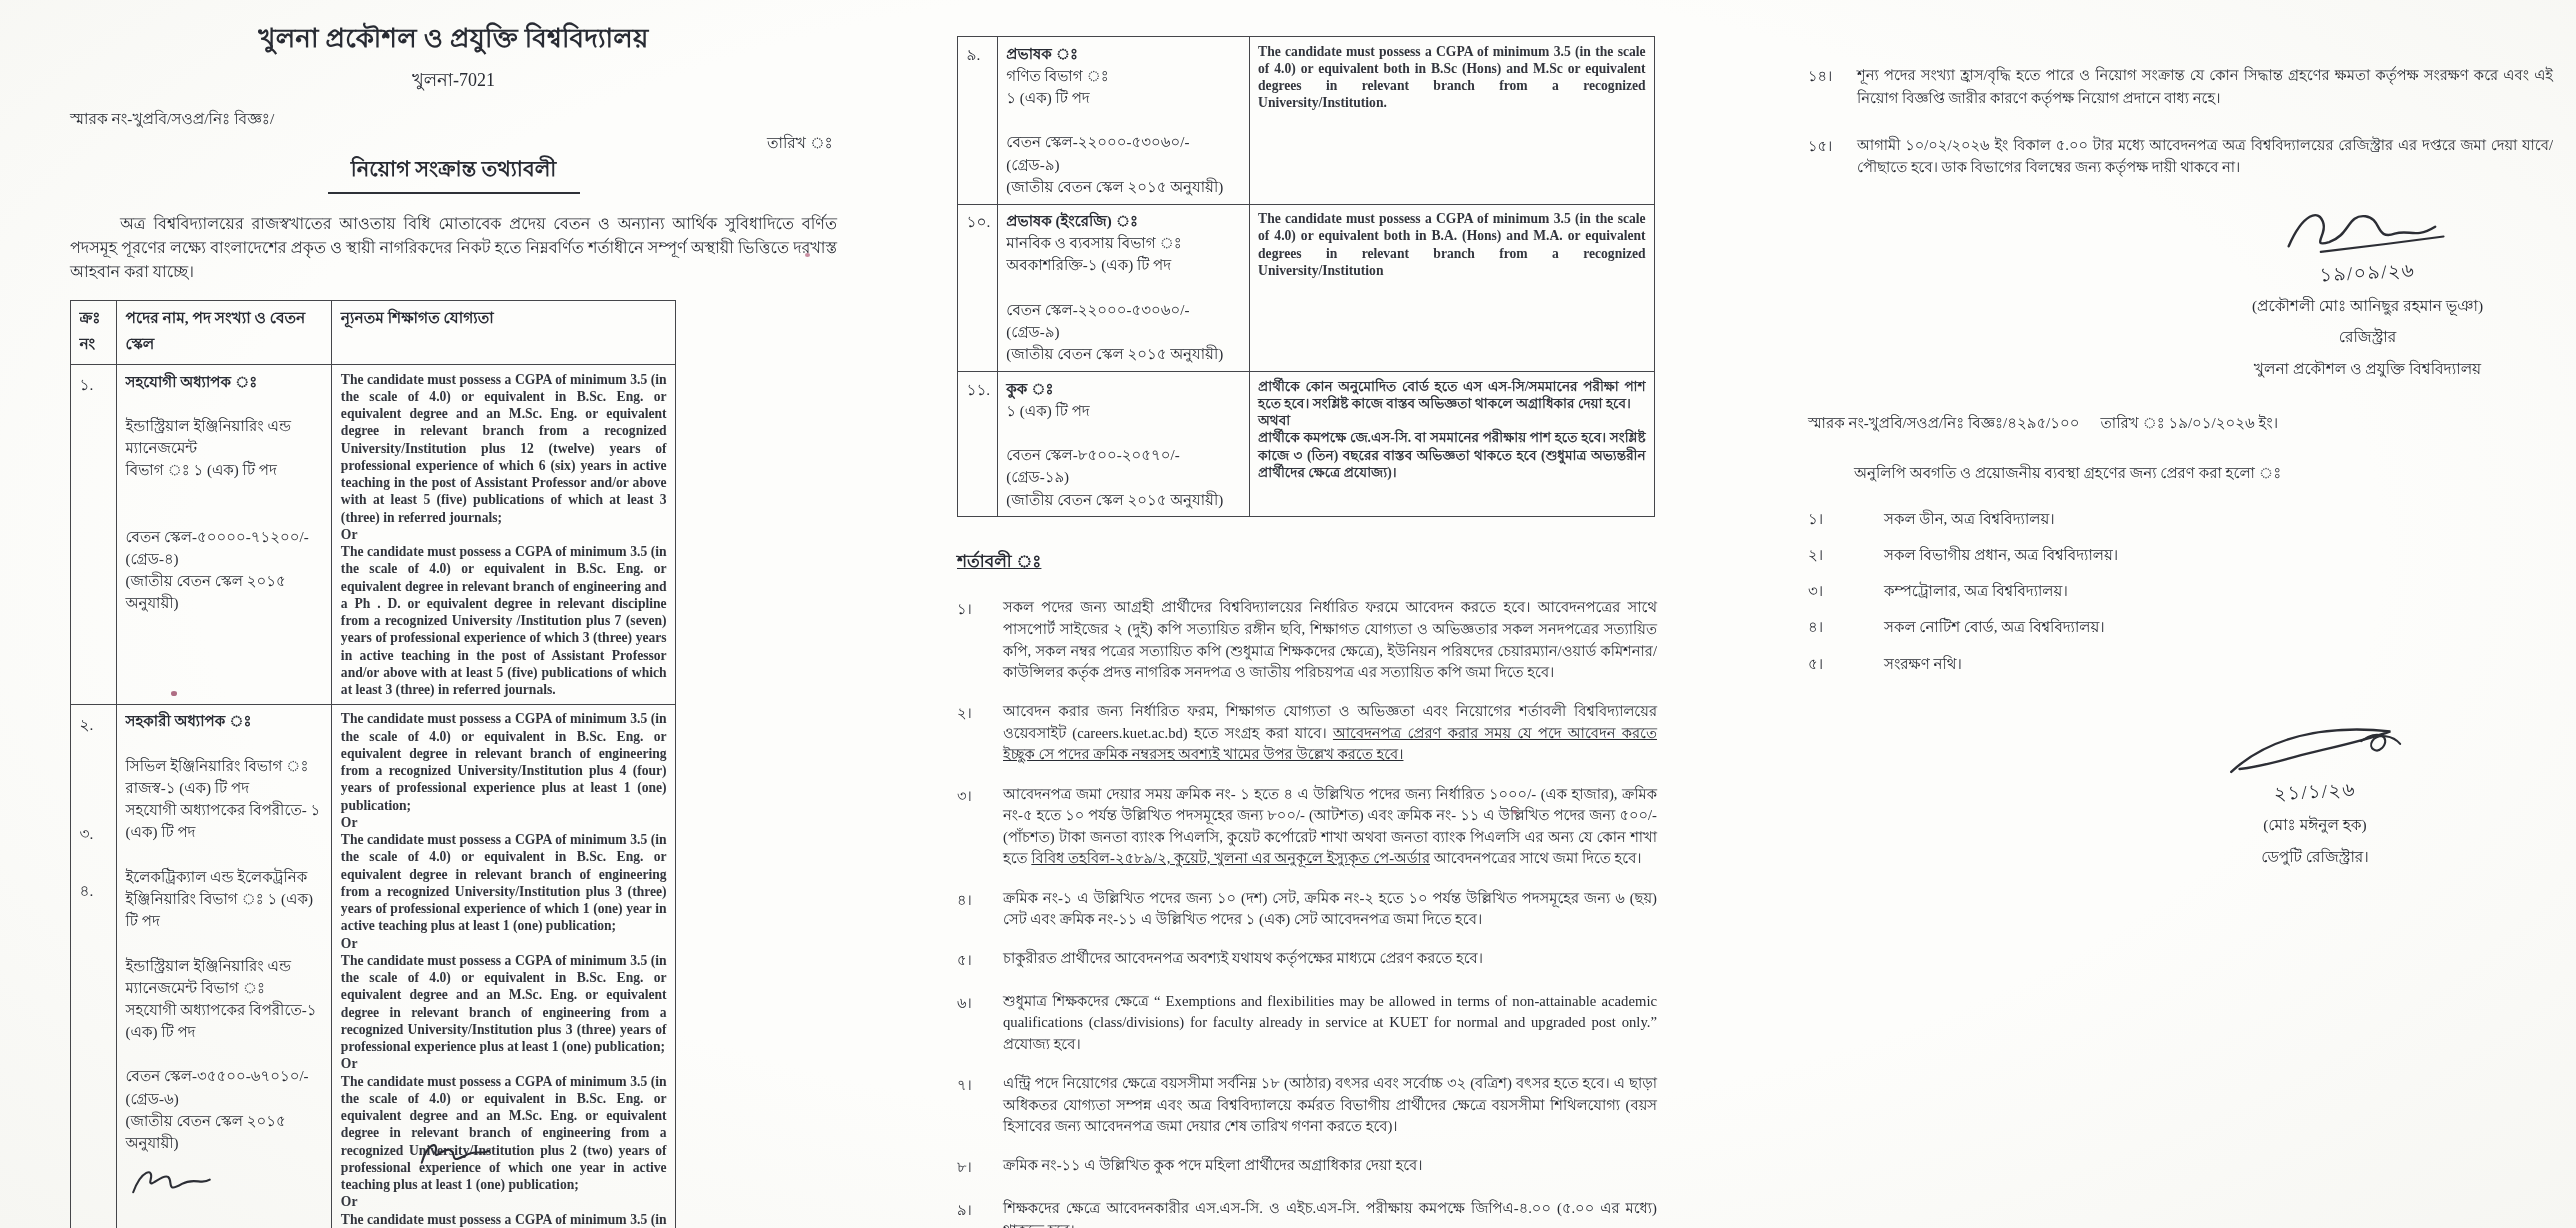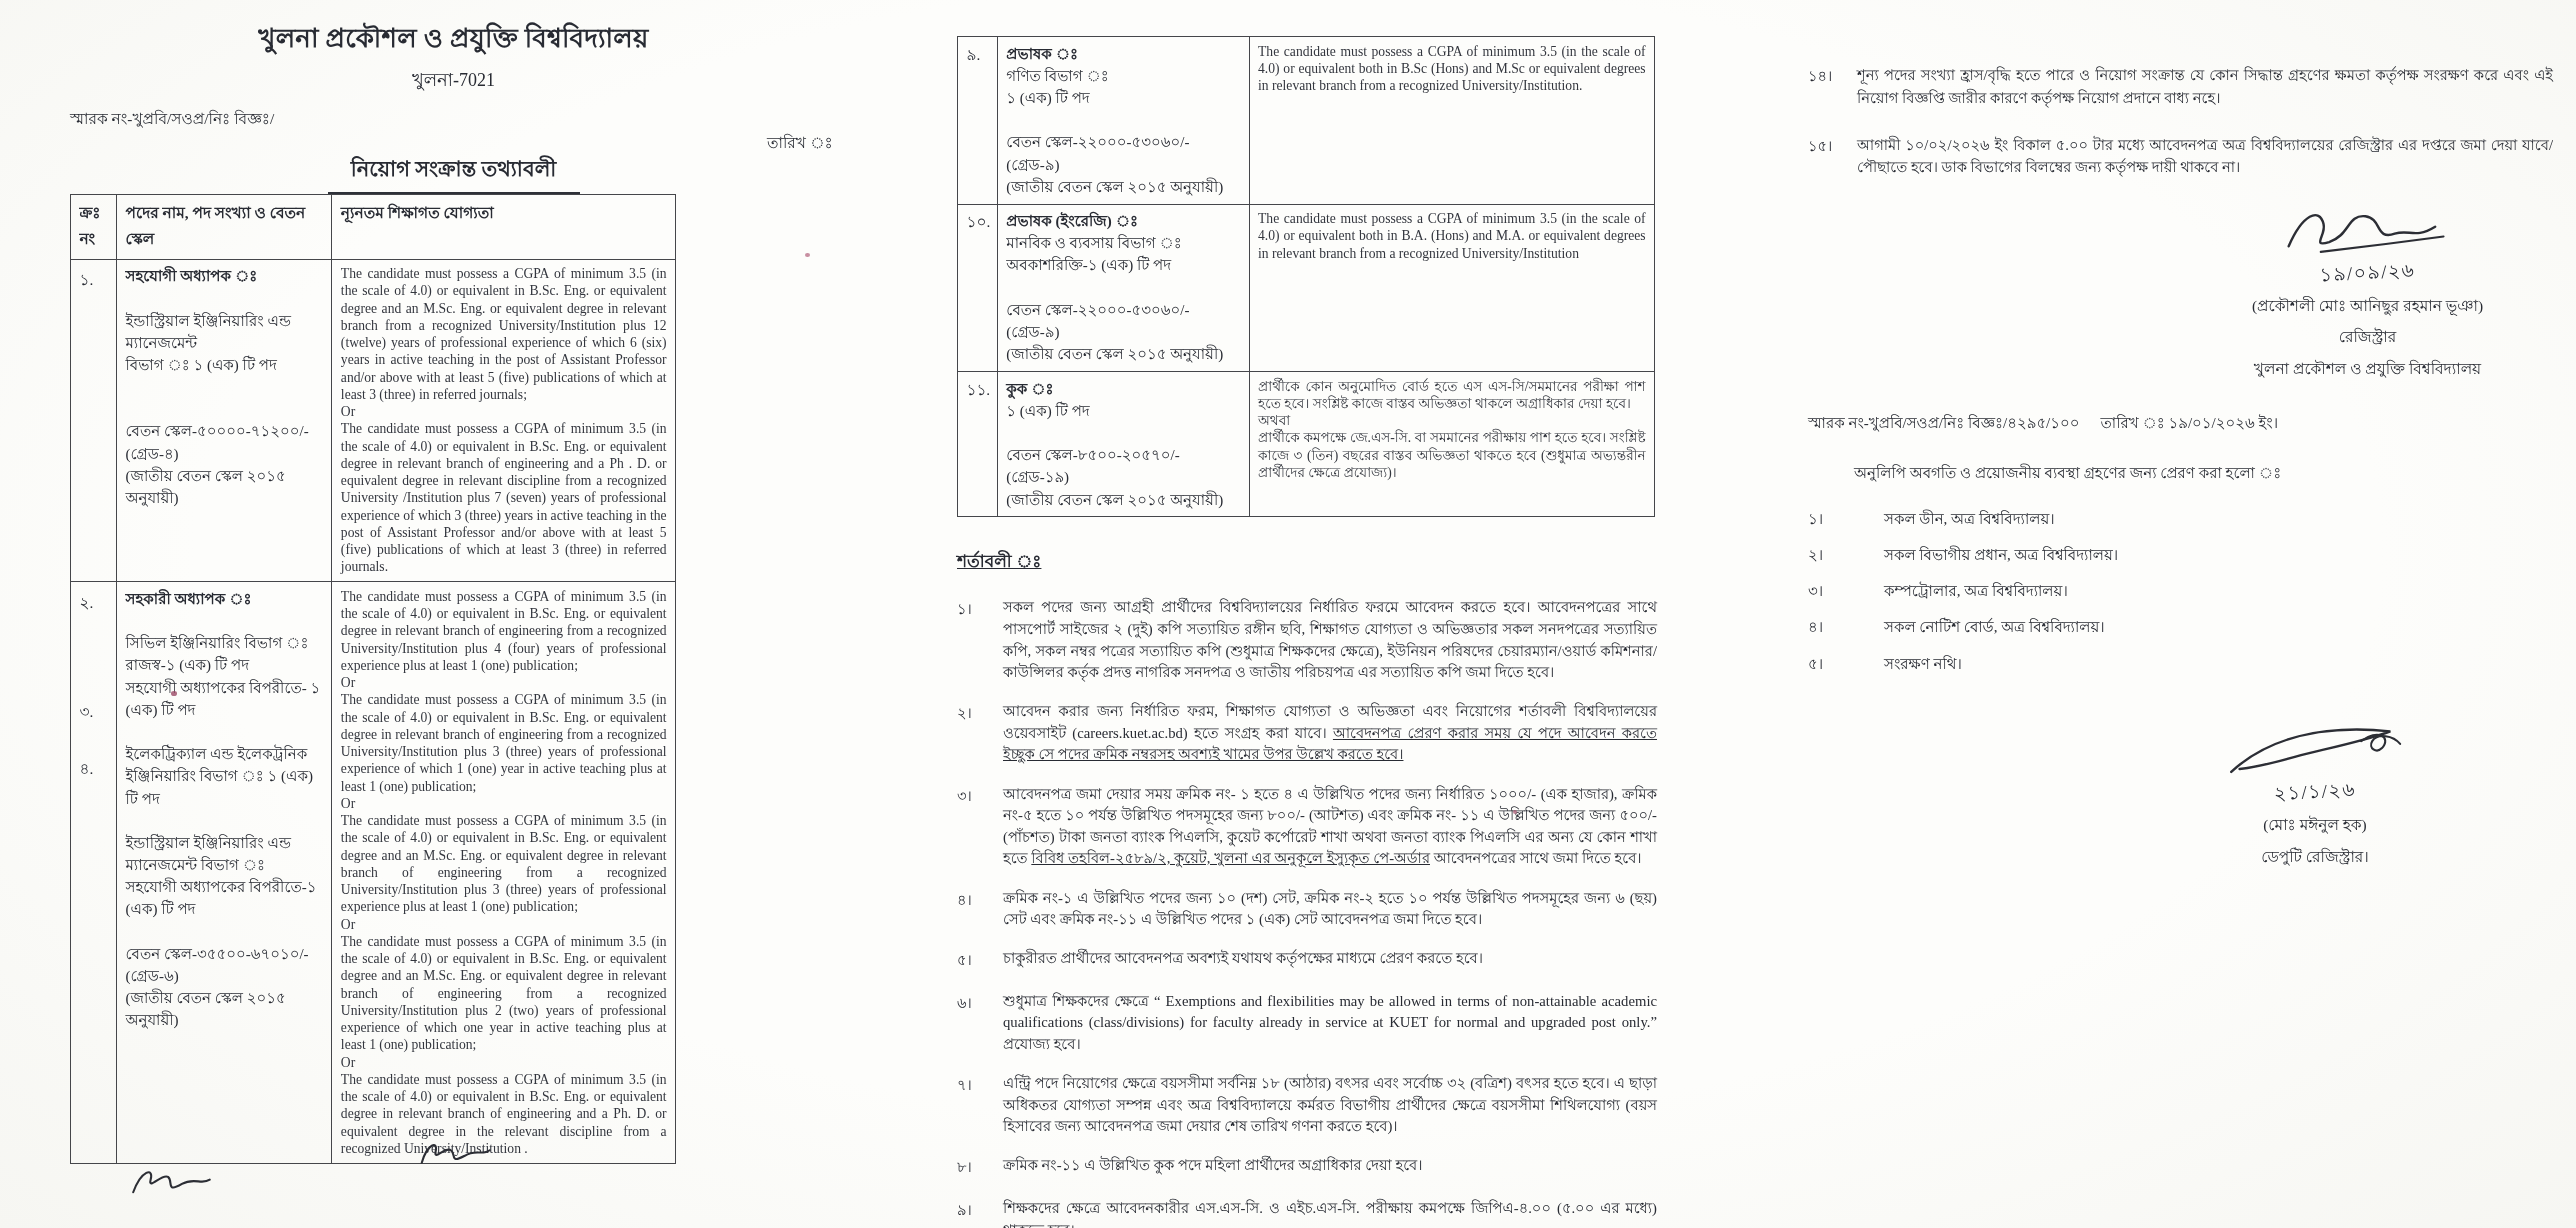--- a/index.html
+++ b/index.html
@@ -30,21 +30,21 @@
   .t2{width:698px;}
   .postable td,.postable th{border:1.7px solid #45464a;vertical-align:top;padding:5.6px 8.4px;}
   .t1 col.c-sl{width:45px;} .t1 col.c-post{width:210px;} .t1 col.c-qual{width:335px;}
   .t2 col.c-sl{width:39px;} .t2 col.c-post{width:246px;} .t2 col.c-qual{width:396px;}
   .postable th{font-size:15.4px;font-weight:700;text-align:left;}
   .th-qual{text-align:left;}
   .sl-cell{font-size:15.4px;padding:5.6px 4.2px 5.6px 7px;}
   .sl-cell .sln{display:block;}
   .post-cell{font-size:15px;line-height:1.48;}
   .post-title{font-weight:700;}
-  .qual-cell{font-size:13.6px;line-height:1.27;text-align:justify;color:#33363e;}
+  .qual-cell{font-size:13.6px;line-height:1.27;text-align:justify;color:#33363e;font-weight:bold;}
   .ml{white-space:pre-line;}
 
   
   .gap1{margin-top:2.8px;} .g2-3{margin-top:83px;} .g2-4{margin-top:31px;}
 
   .terms-head{font-size:17px;font-weight:700;text-decoration:underline;margin:31px 0 21px;}
   .cond{display:grid;grid-template-columns:46px 1fr;margin-bottom:17.5px;}
   .cond .cnum{font-size:14.7px;}
   .cond .ctext{font-size:14.7px;line-height:1.47;text-align:justify;}
   .ul{text-decoration:underline;}
@@ -82,20 +82,21 @@
   <section class="col col1">
     <div class="uni-name">খুলনা প্রকৌশল ও প্রযুক্তি বিশ্ববিদ্যালয়</div>
     <div class="uni-addr">খুলনা-7021</div>
 
     <div class="memo-row">
       <span class="memo-no">স্মারক নং-খুপ্রবি/সওপ্র/নিঃ বিজ্ঞঃ/</span>
       <span class="date-label">তারিখ ঃ</span>
     </div>
 
     <div class="notice-title">নিয়োগ সংক্রান্ত তথ্যাবলী</div>
+    <p class="intro">অত্র বিশ্ববিদ্যালয়ের রাজস্বখাতের আওতায় বিধি মোতাবেক প্রদেয় বেতন ও অন্যান্য আর্থিক সুবিধাদিতে বর্ণিত পদসমূহ পূরণের লক্ষ্যে বাংলাদেশের প্রকৃত ও স্থায়ী নাগরিকদের নিকট হতে নিম্নবর্ণিত শর্তাধীনে সম্পূর্ণ অস্থায়ী ভিত্তিতে দরখাস্ত আহবান করা যাচ্ছে।</p>
 
     <table class="postable t1">
       <colgroup>
           <col class="c-sl">
           <col class="c-post">
           <col class="c-qual">
         </colgroup>
       <thead>
         <tr>
           <th class="ml">ক্রঃ

